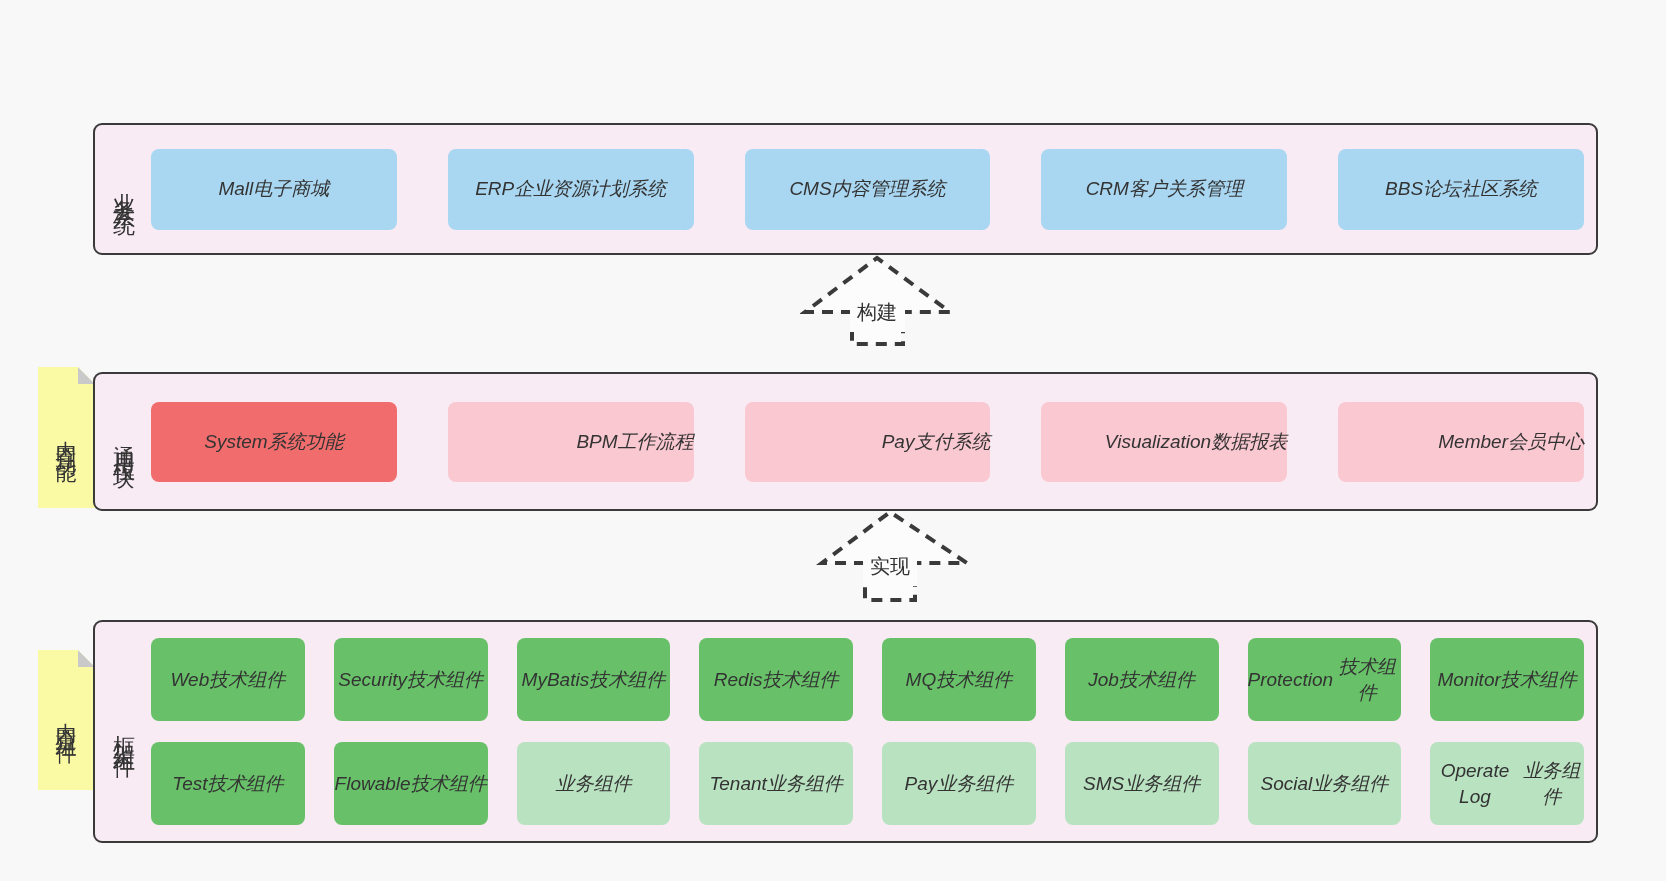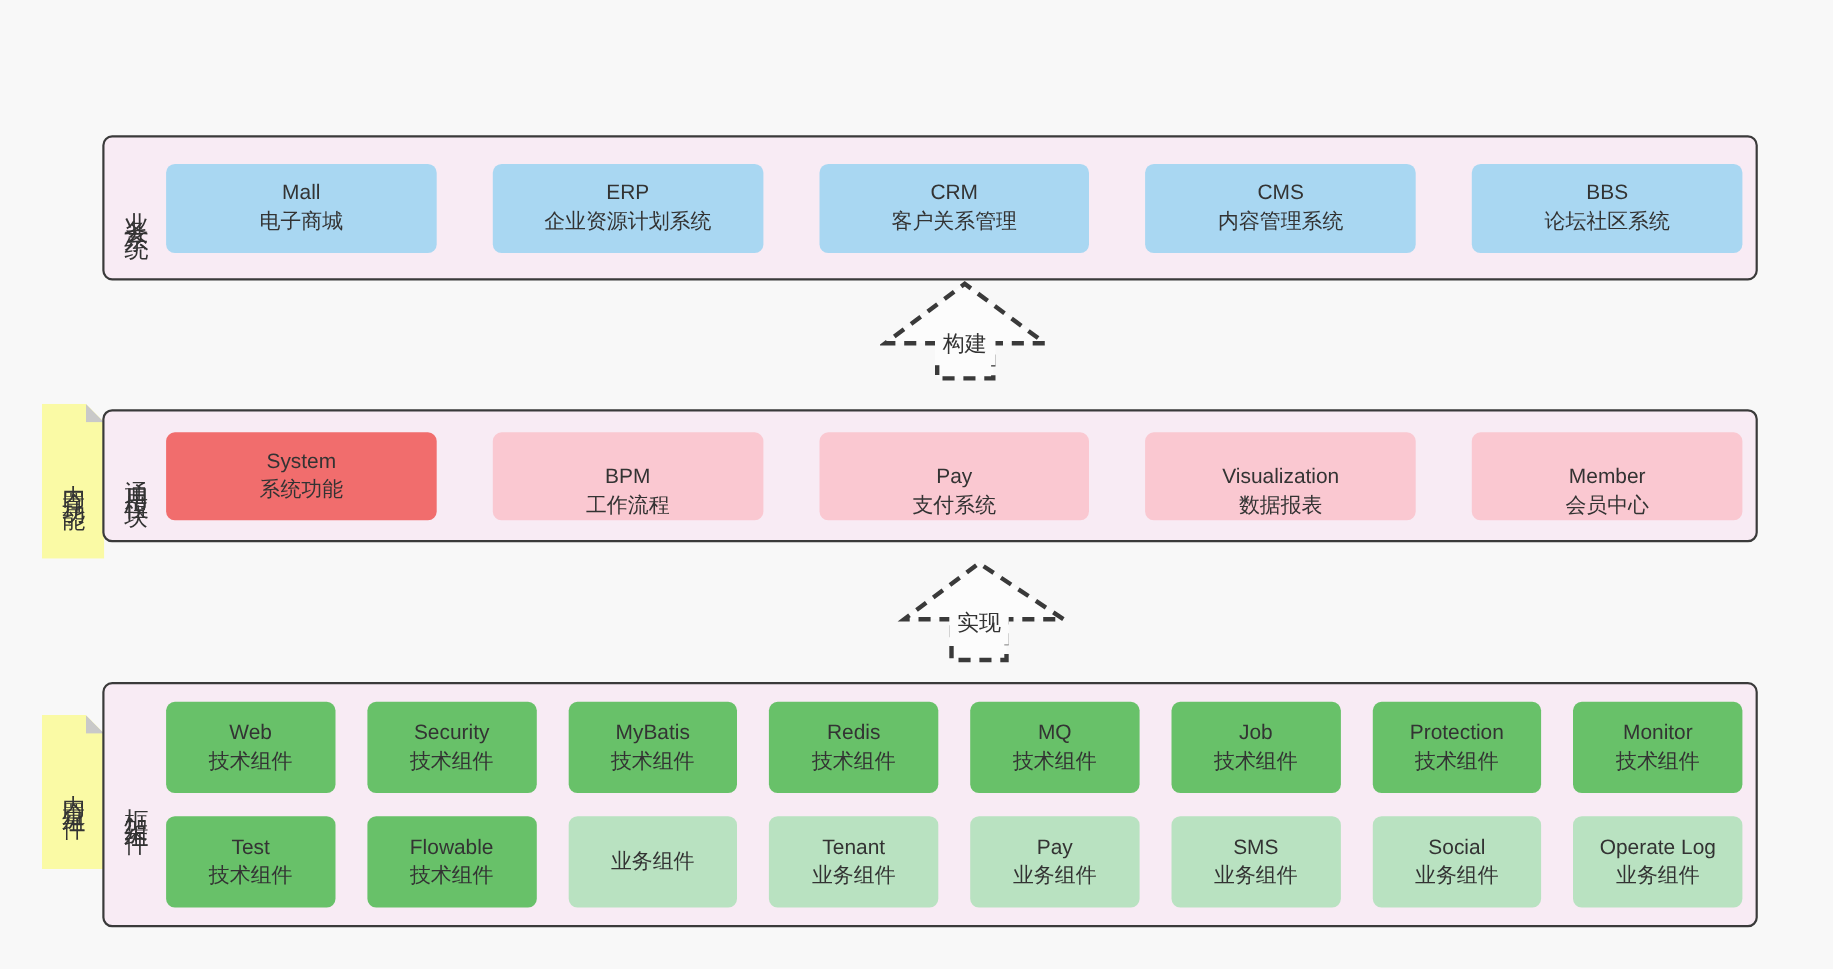--- a/index.html
+++ b/index.html
@@ -4,35 +4,35 @@
 <style>
   html,body{margin:0;padding:0;}
   body{font-family:"Liberation Sans","DejaVu Sans",sans-serif;}
   .canvas{position:relative;width:1666px;height:881px;background:var(--page-bg,#f8f8f8);overflow:hidden;}
 
   .layer{position:absolute;left:93px;width:1505px;box-sizing:border-box;
          background:var(--container-fill,#f8ebf4);
          border:2px solid var(--container-border,#383838);
          border-radius:9px;display:flex;align-items:center;z-index:1;}
   .layer-1{top:123px;height:132px;}
-  .layer-2{top:372px;height:121px;}
+  .layer-2{top:372px;height:139px;}
   .layer-3{top:620px;height:223px;}
 
   .vlabel{width:42px;margin-left:8px;display:flex;align-items:center;justify-content:center;
           writing-mode:vertical-rl;text-orientation:upright;
           font-size:22px;line-height:1.0;letter-spacing:7px;
           color:var(--text,#333);flex-shrink:0;}
 
   .boxes{flex:1;display:flex;gap:51px;margin:0 12px 0 6px;}
   .rows{flex:1;display:flex;flex-direction:column;gap:21px;margin:0 12px 0 6px;}
   .row{display:flex;gap:29px;align-items:center;}
 
-  .box{flex:1;border-radius:8px;display:flex;flex-direction:column;
+  .box{flex:1;border-radius:8px;display:flex;flex-direction:row;
        justify-content:center;align-items:center;text-align:center;
-       font-size:19px;line-height:1.35;color:var(--text,#333);}
+       font-size:19px;line-height:1.35;color:var(--text,#333);font-style:italic;}
   .layer-1 .box{height:81px;}
   .layer-2 .box{height:80px;}
   .layer-3 .box{height:83px;}
   .box .t{max-width:126px;}
   .blue{background:var(--blue,#a9d7f2);}
   .red{background:var(--red,#f16d6d);}
   .pink{background:var(--pink,#fac8d1);justify-content:flex-end;}
   .green{background:var(--green,#68c169);}
   .light-green{background:var(--light-green,#b9e2c1);}
 
@@ -74,26 +74,26 @@
     <div class="boxes">
       <div class="box blue">
         <div class="t">Mall</div>
         <div class="s">电子商城</div>
       </div>
       <div class="box blue">
         <div class="t">ERP</div>
         <div class="s">企业资源计划系统</div>
       </div>
       <div class="box blue">
+        <div class="t">CMS</div>
+        <div class="s">内容管理系统</div>
+      </div>
+      <div class="box blue">
         <div class="t">CRM</div>
         <div class="s">客户关系管理</div>
-      </div>
-      <div class="box blue">
-        <div class="t">CMS</div>
-        <div class="s">内容管理系统</div>
       </div>
       <div class="box blue">
         <div class="t">BBS</div>
         <div class="s">论坛社区系统</div>
       </div>
     </div>
   </section>
 
   <section class="layer layer-2">
     <div class="vlabel">通用模块</div>

